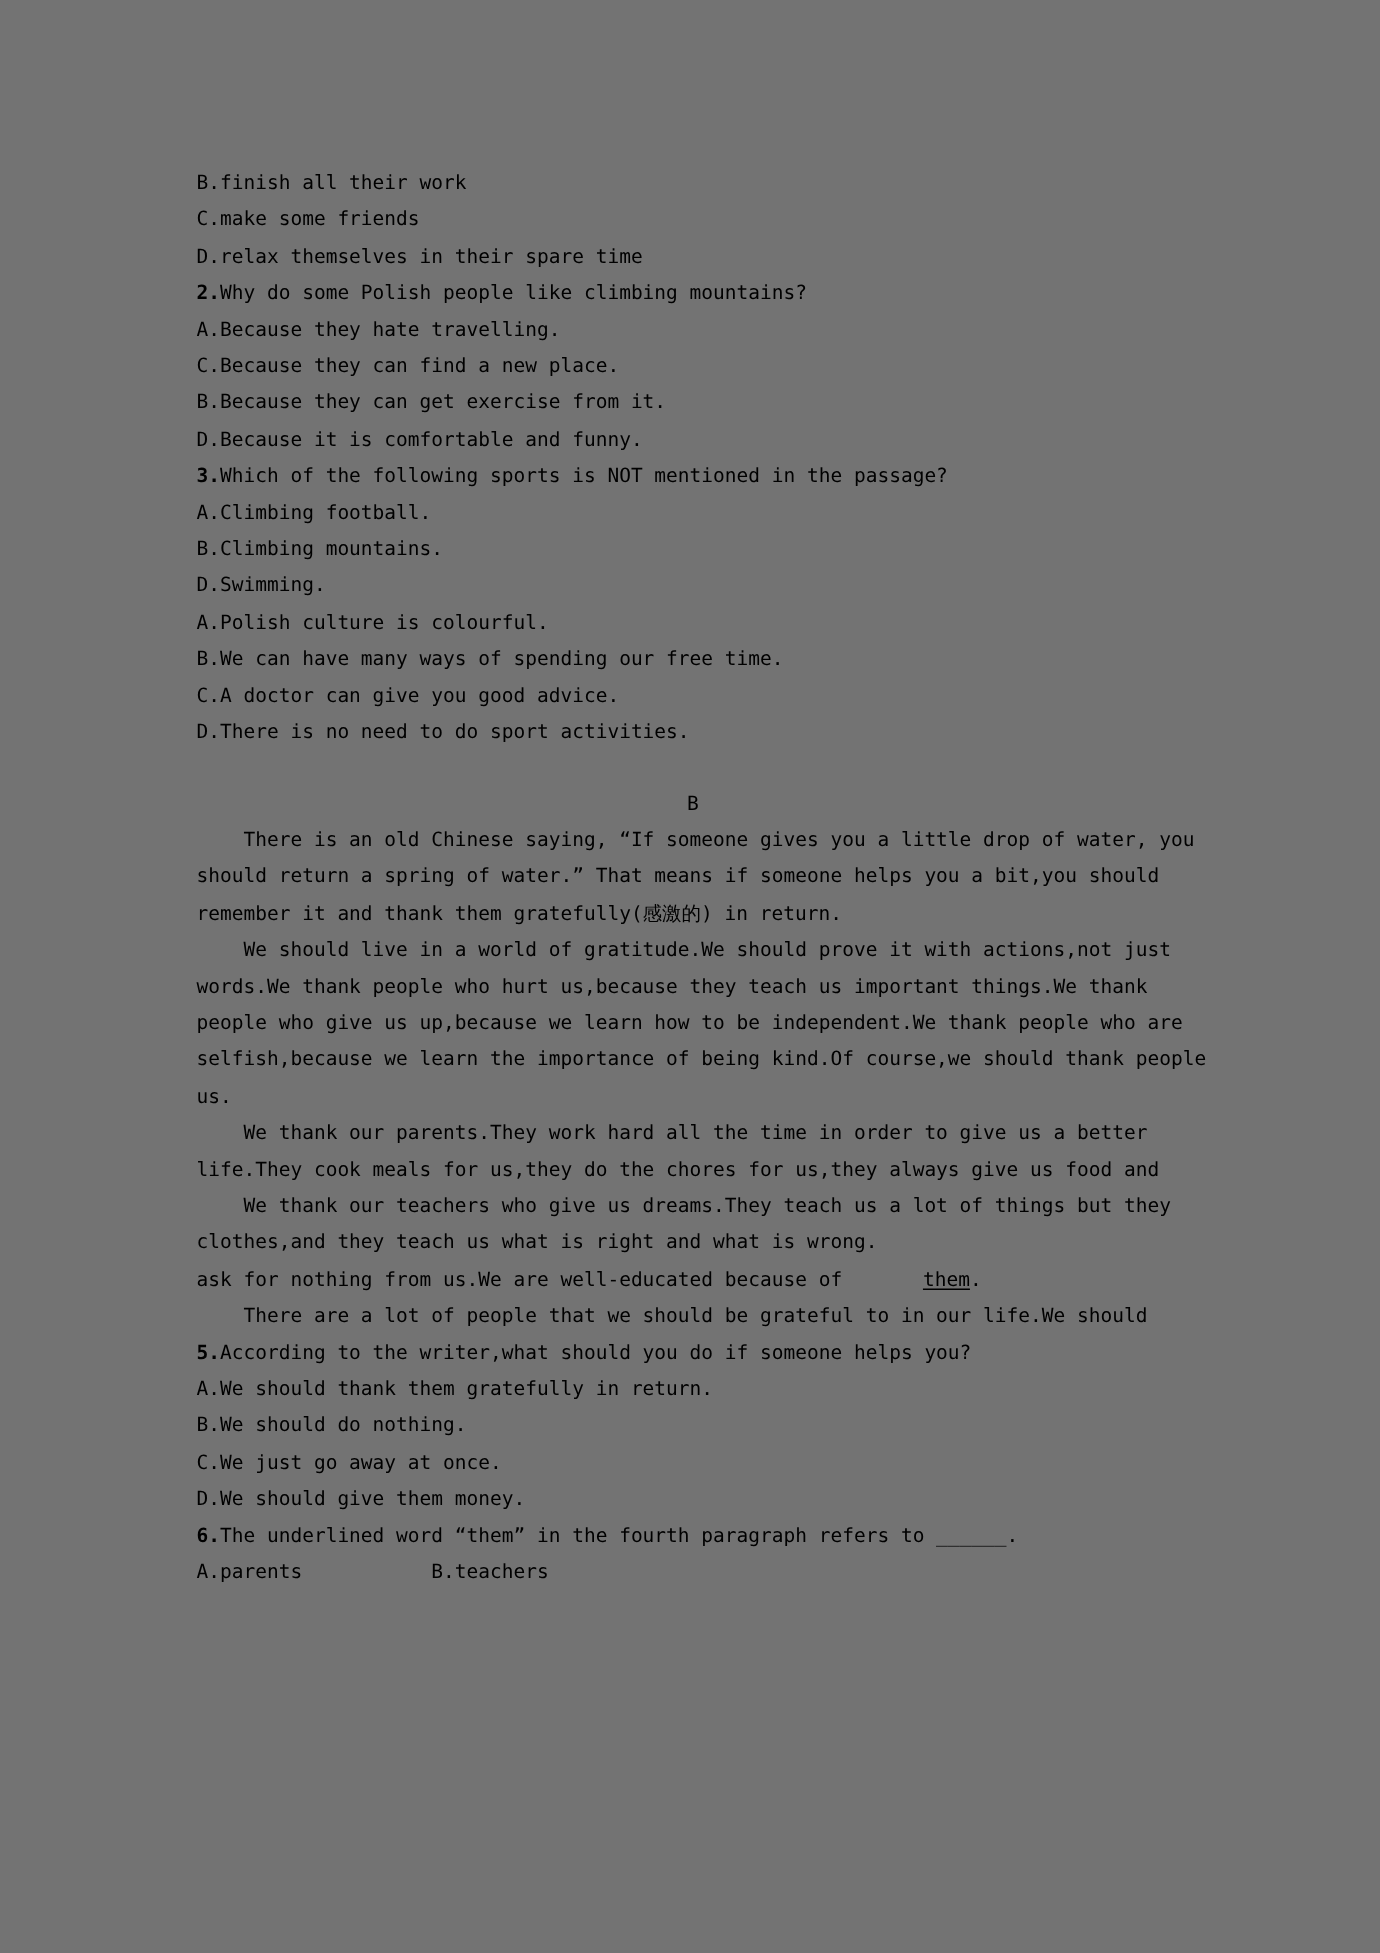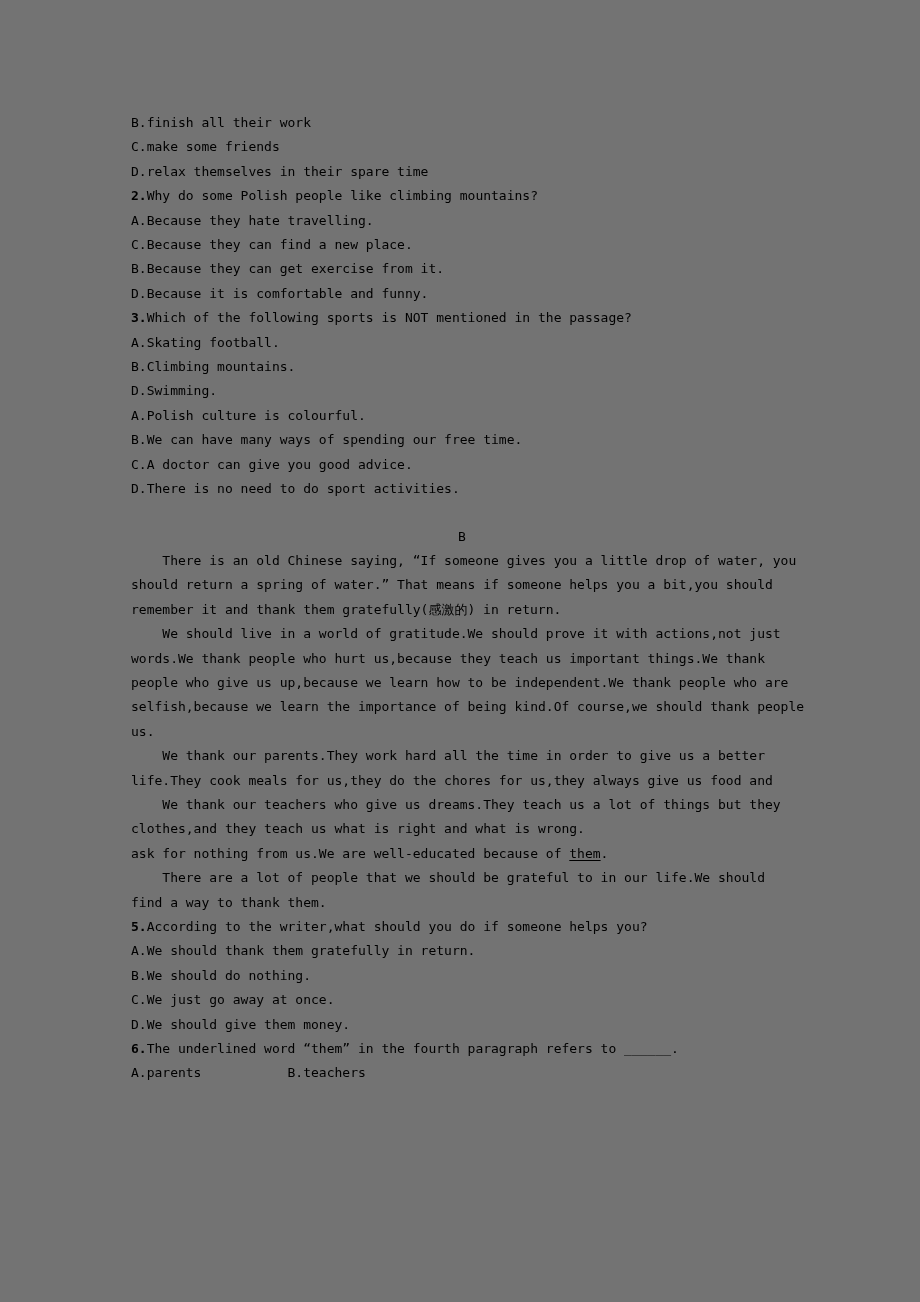--- a/index.html
+++ b/index.html
@@ -23,37 +23,37 @@
     width: 662px;
   }
   .line {
     font-size: 13px;
     line-height: 24.4px;
     white-space: pre;
     color: #000000;
   }
   .center { text-align: center; }
   .bold { font-weight: bold; }
-  .underline { text-decoration: underline; text-underline-offset: 2px; }
+  .underline { text-decoration: underline; text-underline-offset: 2px; margin-left: 46px; }
 </style>
 </head>
 <body>
 
 <div class="page">
   <div class="content">
       <div class="line"><span>B.finish all their work</span></div>
       <div class="line"><span>C.make some friends</span></div>
       <div class="line"><span>D.relax themselves in their spare time</span></div>
       <div class="line"><span class="bold">2.</span><span>Why do some Polish people like climbing mountains?</span></div>
       <div class="line"><span>A.Because they hate travelling.</span></div>
       <div class="line"><span>C.Because they can find a new place.</span></div>
       <div class="line"><span>B.Because they can get exercise from it.</span></div>
       <div class="line"><span>D.Because it is comfortable and funny.</span></div>
       <div class="line"><span class="bold">3.</span><span>Which of the following sports is NOT mentioned in the passage?</span></div>
-      <div class="line"><span>A.Skating football.</span></div>
+      <div class="line"><span>A.Climbing football.</span></div>
       <div class="line"><span>B.Climbing mountains.</span></div>
       <div class="line"><span>D.Swimming.</span></div>
       <div class="line"><span>A.Polish culture is colourful.</span></div>
       <div class="line"><span>B.We can have many ways of spending our free time.</span></div>
       <div class="line"><span>C.A doctor can give you good advice.</span></div>
       <div class="line"><span>D.There is no need to do sport activities.</span></div>
       <div style="height: 23px;"></div>
       <div class="line center"><span>B</span></div>
       <div class="line"><span>    There is an old Chinese saying, “If someone gives you a little drop of water, you</span></div>
       <div class="line"><span>should return a spring of water.” That means if someone helps you a bit,you should</span></div>
@@ -62,21 +62,20 @@
       <div class="line"><span>words.We thank people who hurt us,because they teach us important things.We thank</span></div>
       <div class="line"><span>people who give us up,because we learn how to be independent.We thank people who are</span></div>
       <div class="line"><span>selfish,because we learn the importance of being kind.Of course,we should thank people</span></div>
       <div class="line"><span>us.</span></div>
       <div class="line"><span>    We thank our parents.They work hard all the time in order to give us a better</span></div>
       <div class="line"><span>life.They cook meals for us,they do the chores for us,they always give us food and</span></div>
       <div class="line"><span>    We thank our teachers who give us dreams.They teach us a lot of things but they</span></div>
       <div class="line"><span>clothes,and they teach us what is right and what is wrong.</span></div>
       <div class="line"><span>ask for nothing from us.We are well-educated because of </span><span class="underline">them</span><span>.</span></div>
       <div class="line"><span>    There are a lot of people that we should be grateful to in our life.We should</span></div>
-      <div class="line"><span>find a way to thank them.</span></div>
       <div class="line"><span class="bold">5.</span><span>According to the writer,what should you do if someone helps you?</span></div>
       <div class="line"><span>A.We should thank them gratefully in return.</span></div>
       <div class="line"><span>B.We should do nothing.</span></div>
       <div class="line"><span>C.We just go away at once.</span></div>
       <div class="line"><span>D.We should give them money.</span></div>
       <div class="line"><span class="bold">6.</span><span>The underlined word “them” in the fourth paragraph refers to ______.</span></div>
       <div class="line"><span>A.parents           B.teachers</span></div>
     </div>
 </div>
 

